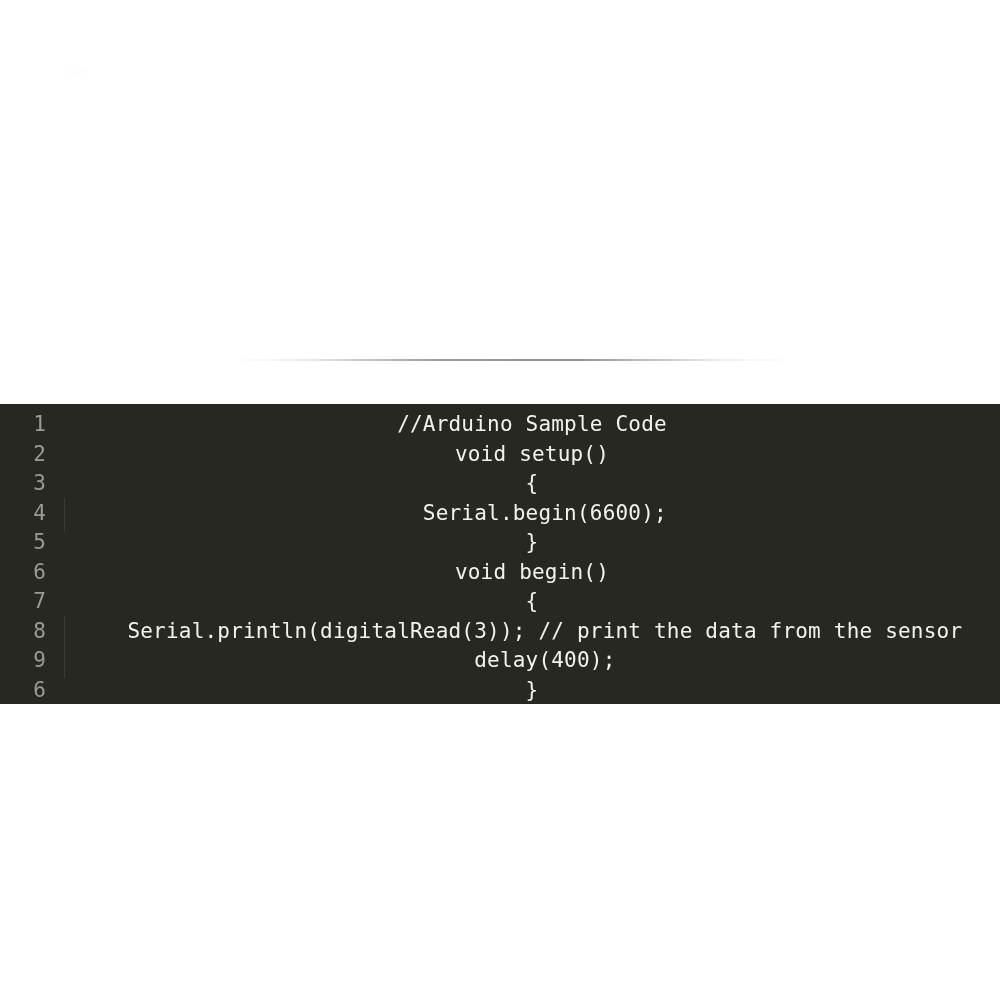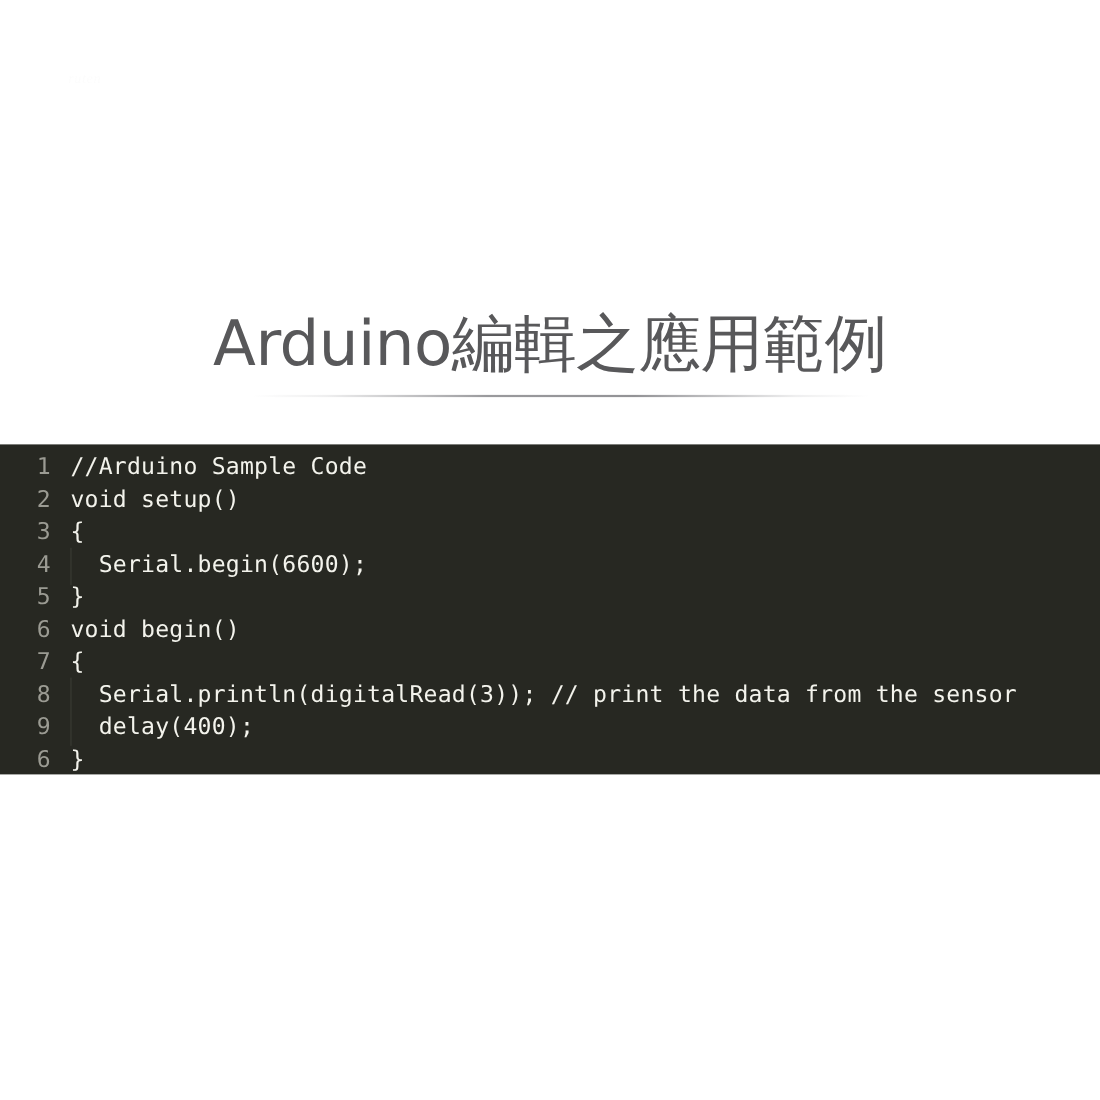--- a/index.html
+++ b/index.html
@@ -98,20 +98,21 @@
     font-size: 21px;
     user-select: none;
   }
   .line-code {
     flex: 1 1 auto;
     padding-left: 18px;
     color: #f3f3ec;
     font-family: "DejaVu Sans Mono", "Liberation Mono", monospace;
     font-size: 21px;
     letter-spacing: 0.2px;
+    text-align: center;
   }
   
   #indent-guide {
     position: absolute;
     left: 64px;
     top: 94px;
     width: 1px;
     height: 34px;
     background: #3b3c34;
   }
@@ -123,21 +124,20 @@
     height: 62px;
     background: #3b3c34;
   }
 </style>
 </head>
 <body>
 
 <div id="watermark">ruten</div>
 
 <div id="title-block">
-  <div id="page-title">Arduino編輯之應用範例</div>
   <div id="title-rule"></div>
 </div>
 
 <div id="code-block">
   <div id="code-rows">
 
     <div class="code-row">
       <span class="line-number">1</span>
       <span class="line-code">//Arduino Sample Code</span>
     </div>

